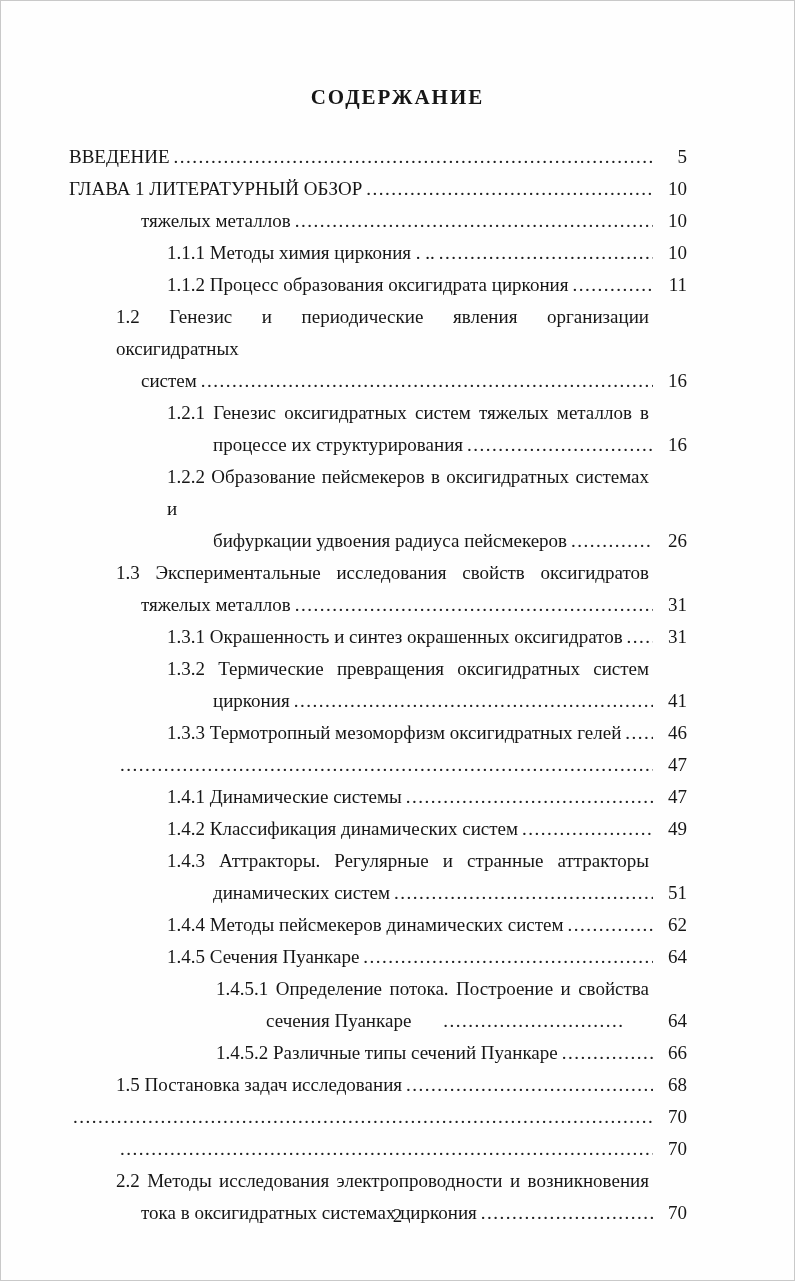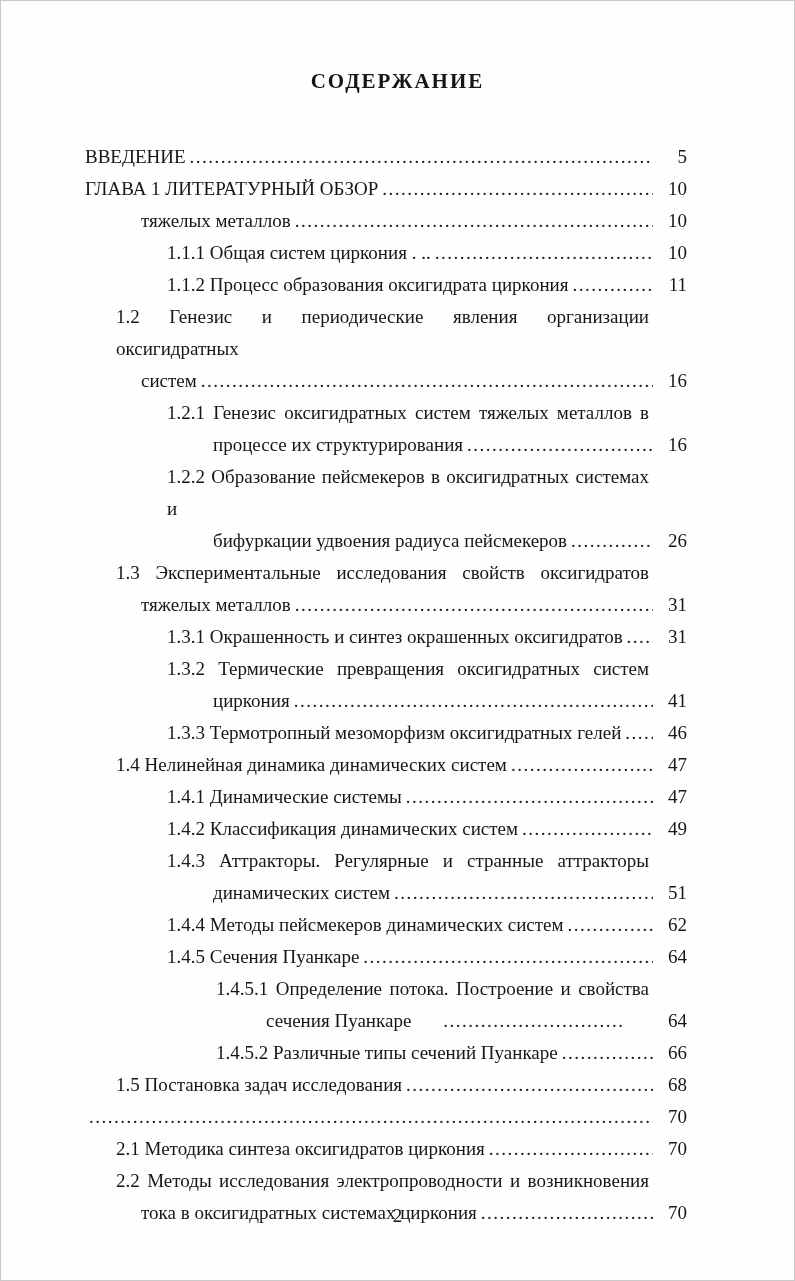--- a/index.html
+++ b/index.html
@@ -13,21 +13,21 @@
     width: 795px;
     height: 1281px;
     background: #fefefe;
     border: 1px solid #c9c9c9;
     padding: 140px 107px 0 68px;
     color: #161616;
     overflow: hidden;
   }
   .title {
     position: absolute;
-    top: 68px;
+    top: 84px;
     left: 0;
     right: 0;
     text-align: center;
     font-weight: bold;
     font-size: 21px;
     letter-spacing: 2px;
   }
   .toc { font-size: 19px; }
   .entry { width: 100%; }
   .line { line-height: 32px; }
@@ -48,21 +48,21 @@
     margin-left: 4px;
     letter-spacing: 1.5px;
     color: #222;
   }
   .dots::after {
     content: "...................................................................................................................................";
   }
   .pg { flex: 0 0 34px; text-align: right; }
 
   
-  .entry.l0 .line { padding-left: 0; margin-left: 16px; }
+  .entry.l0 .line { padding-left: 0; }
   .entry.l1 .line { padding-left: 47px; }
   .entry.l2 .line { padding-left: 98px; }
   .entry.l3 .line { padding-left: 147px; }
   .entry.l1 .line.cont { padding-left: 72px; justify-content: center; }
   .entry.l2 .line.cont { padding-left: 144px; }
   .entry.l3 .line.cont { padding-left: 197px; gap: 28px; }
 
   .foot {
     position: absolute;
     top: 1204px;
@@ -94,21 +94,21 @@
       </div>
       <div class="entry l1">
         <div class="line cont last">
           <span class="text">тяжелых металлов</span>
           <span class="dots"></span>
           <span class="pg">10</span>
         </div>
       </div>
       <div class="entry l2">
         <div class="line last">
-          <span class="text">1.1.1 Общая систем циркония . ..</span>
+          <span class="text">1.1.1 Методы химия циркония . ..</span>
           <span class="dots"></span>
           <span class="pg">10</span>
         </div>
       </div>
       <div class="entry l2">
         <div class="line last">
           <span class="text">1.1.2 Процесс образования оксигидрата циркония</span>
           <span class="dots"></span>
           <span class="pg">11</span>
         </div>
@@ -162,21 +162,20 @@
       </div>
       <div class="entry l2">
         <div class="line last">
           <span class="text">1.3.3 Термотропный мезоморфизм оксигидратных гелей</span>
           <span class="dots"></span>
           <span class="pg">46</span>
         </div>
       </div>
       <div class="entry l1">
         <div class="line last">
-          <span class="text">1.4 Нелинейная динамика динамических систем</span>
           <span class="dots"></span>
           <span class="pg">47</span>
         </div>
       </div>
       <div class="entry l2">
         <div class="line last">
           <span class="text">1.4.1 Динамические системы</span>
           <span class="dots"></span>
           <span class="pg">47</span>
         </div>
@@ -233,21 +232,20 @@
         </div>
       </div>
       <div class="entry l0">
         <div class="line last">
           <span class="dots"></span>
           <span class="pg">70</span>
         </div>
       </div>
       <div class="entry l1">
         <div class="line last">
-          <span class="text">2.1 Методика синтеза оксигидратов циркония</span>
           <span class="dots"></span>
           <span class="pg">70</span>
         </div>
       </div>
       <div class="entry l1">
         <div class="line fill">2.2 Методы исследования электропроводности и возникновения</div>
         <div class="line cont last">
           <span class="text">тока в оксигидратных системах циркония</span>
           <span class="dots"></span>
           <span class="pg">70</span>

